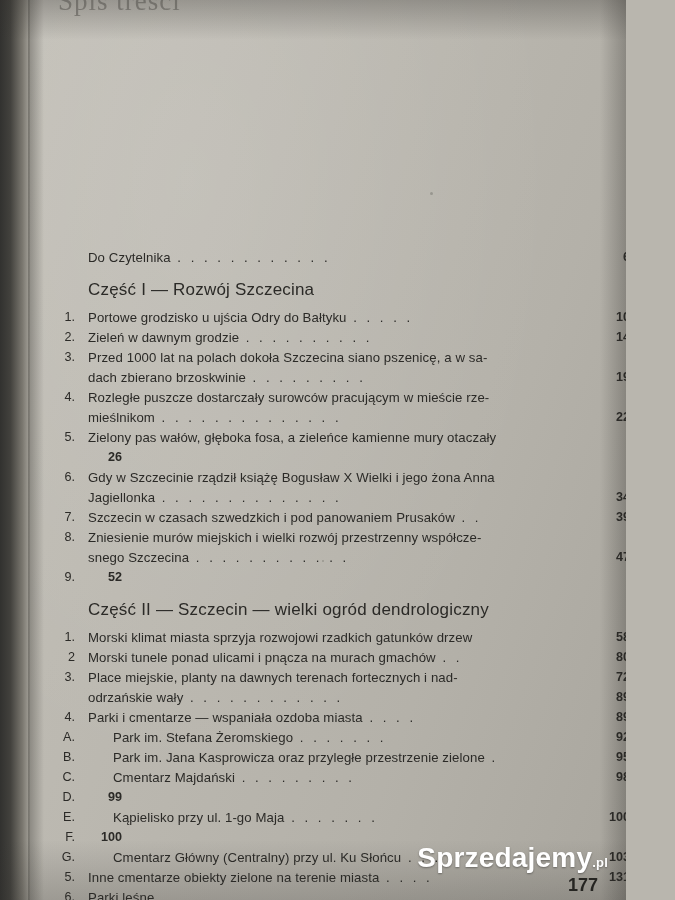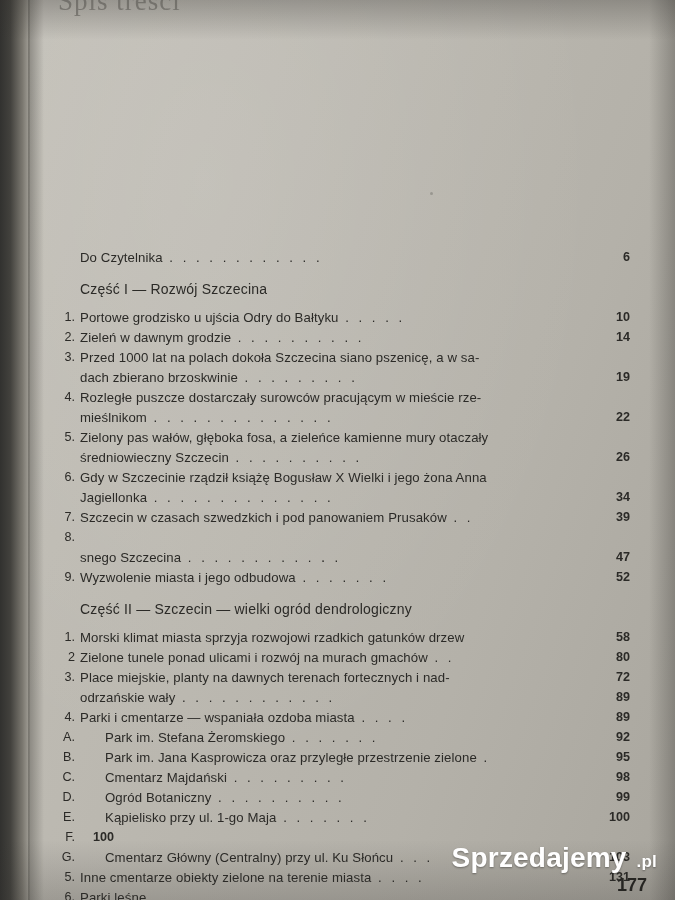--- a/index.html
+++ b/index.html
@@ -8,21 +8,21 @@
   }
   body {
     width: 675px;
     height: 900px;
     overflow: hidden;
     background: #b9b6ae;
     font-family: "Liberation Sans", sans-serif;
   }
   .page {
     position: relative;
-    width: 675px;
+    width: 626px;
     height: 900px;
     background:
       radial-gradient(ellipse at 30% 20%, rgba(255,255,255,0.10), rgba(0,0,0,0) 60%),
       linear-gradient(110deg, #c3c0b8 0%, #bcb9b1 35%, #b4b1a9 70%, #a9a69e 100%);
     overflow: hidden;
   }
   
   .binding {
     position: absolute;
     left: 0; top: 0;
@@ -76,20 +76,21 @@
     font-family: "Liberation Sans", sans-serif;
     color: #2b2a27;
   }
 
   .row {
     display: flex;
     align-items: center;
     font-size: 13.2px;
     line-height: 19px;
     margin-bottom: 1px;
+    gap: 8px;
   }
   .row .num {
     width: 20px;
     flex: 0 0 20px;
     text-align: right;
     padding-right: 5px;
     font-size: 12.6px;
   }
   .row .txt {
     flex: 1 1 auto;
@@ -101,21 +102,21 @@
     flex: 0 0 34px;
     text-align: right;
     font-size: 12.6px;
     font-weight: 600;
   }
   .row.cont .txt { padding-left: 0; }
 
   .part {
     margin-top: 13px;
     margin-bottom: 9px;
-    font-size: 14px;
+    font-size: 17px;
   }
   .part .txt { letter-spacing: 0.2px; }
 
   .plain {
     margin-bottom: 12px;
   }
 
   .indent-a { padding-left: 25px; }
 
   .dots {
@@ -132,24 +133,23 @@
     right: 18px;
     bottom: 26px;
     font-family: "Liberation Sans", sans-serif;
     font-size: 28px;
     font-weight: 700;
     color: #ffffff;
     letter-spacing: 0.2px;
     text-shadow: 0 1px 2px rgba(0,0,0,0.35);
   }
   .watermark .suffix {
-    font-size: 17px;
+    font-size: 13px;
     font-weight: 700;
     vertical-align: baseline;
-    margin-left: 10px;
   }
   .page-number {
     position: absolute;
     right: 28px;
     bottom: 4px;
     font-size: 18px;
     font-weight: 700;
     color: #262522;
     font-family: "Liberation Sans", sans-serif;
   }
@@ -215,65 +215,64 @@
         <span class="txt indent-a"><span>mieślnikom</span><span class="dots"> .   .   .   .   .   .   .   .   .   .   .   .   .   .</span></span>
         <span class="pg">22</span>
       </div>
       <div class="row">
         <span class="num">5.</span>
         <span class="txt"><span>Zielony pas wałów, głęboka fosa, a zieleńce kamienne mury otaczały</span></span>
         <span class="pg"></span>
       </div>
       <div class="row cont">
         <span class="num"></span>
-        <span class="txt indent-a"><span>średniowieczny Szczecin</span><span class="dots"> .   .   .   .   .   .   .   .   .   .</span></span>
         <span class="pg">26</span>
       </div>
       <div class="row">
         <span class="num">6.</span>
         <span class="txt"><span>Gdy w Szczecinie rządził książę Bogusław X Wielki i jego żona Anna</span></span>
         <span class="pg"></span>
       </div>
       <div class="row cont">
         <span class="num"></span>
         <span class="txt indent-a"><span>Jagiellonka</span><span class="dots"> .   .   .   .   .   .   .   .   .   .   .   .   .   .</span></span>
         <span class="pg">34</span>
       </div>
       <div class="row">
         <span class="num">7.</span>
         <span class="txt"><span>Szczecin w czasach szwedzkich i pod panowaniem Prusaków</span><span class="dots"> .   .</span></span>
         <span class="pg">39</span>
       </div>
       <div class="row">
         <span class="num">8.</span>
+        <span class="txt"><span>Zniesienie murów miejskich i wielki rozwój przestrzenny współcze-</span></span>
         <span class="pg"></span>
       </div>
       <div class="row cont">
         <span class="num"></span>
         <span class="txt indent-a"><span>snego Szczecina</span><span class="dots"> .   .   .   .   .   .   .   .   .   .   .   .</span></span>
         <span class="pg">47</span>
       </div>
       <div class="row">
         <span class="num">9.</span>
-        <span class="txt"><span>Wyzwolenie miasta i jego odbudowa</span><span class="dots"> .   .   .   .   .   .   .</span></span>
         <span class="pg">52</span>
       </div>
       <div class="row part">
         <span class="num"></span>
         <span class="txt"><span>Część II — Szczecin — wielki ogród dendrologiczny</span></span>
         <span class="pg"></span>
       </div>
       <div class="row">
         <span class="num">1.</span>
         <span class="txt"><span>Morski klimat miasta sprzyja rozwojowi rzadkich gatunków drzew</span></span>
         <span class="pg">58</span>
       </div>
       <div class="row">
         <span class="num">2</span>
-        <span class="txt"><span>Zielone tunele ponad ulicami i rozwój na murach gmachów</span><span class="dots"> .   .</span></span>
+        <span class="txt"><span>Morski tunele ponad ulicami i pnącza na murach gmachów</span><span class="dots"> .   .</span></span>
         <span class="pg">80</span>
       </div>
       <div class="row">
         <span class="num">3.</span>
         <span class="txt"><span>Place miejskie, planty na dawnych terenach fortecznych i nad-</span></span>
         <span class="pg">72</span>
       </div>
       <div class="row cont">
         <span class="num"></span>
         <span class="txt indent-a"><span>odrzańskie wały</span><span class="dots"> .   .   .   .   .   .   .   .   .   .   .   .</span></span>
@@ -294,21 +293,20 @@
         <span class="txt indent-a"><span>Park im. Jana Kasprowicza oraz przyległe przestrzenie zielone</span><span class="dots"> .</span></span>
         <span class="pg">95</span>
       </div>
       <div class="row sub">
         <span class="num">C.</span>
         <span class="txt indent-a"><span>Cmentarz Majdański</span><span class="dots"> .   .   .   .   .   .   .   .   .</span></span>
         <span class="pg">98</span>
       </div>
       <div class="row sub">
         <span class="num">D.</span>
-        <span class="txt indent-a"><span>Ogród Botaniczny</span><span class="dots"> .   .   .   .   .   .   .   .   .   .</span></span>
         <span class="pg">99</span>
       </div>
       <div class="row sub">
         <span class="num">E.</span>
         <span class="txt indent-a"><span>Kąpielisko przy ul. 1-go Maja</span><span class="dots"> .   .   .   .   .   .   .</span></span>
         <span class="pg">100</span>
       </div>
       <div class="row sub">
         <span class="num">F.</span>
         <span class="pg">100</span>

